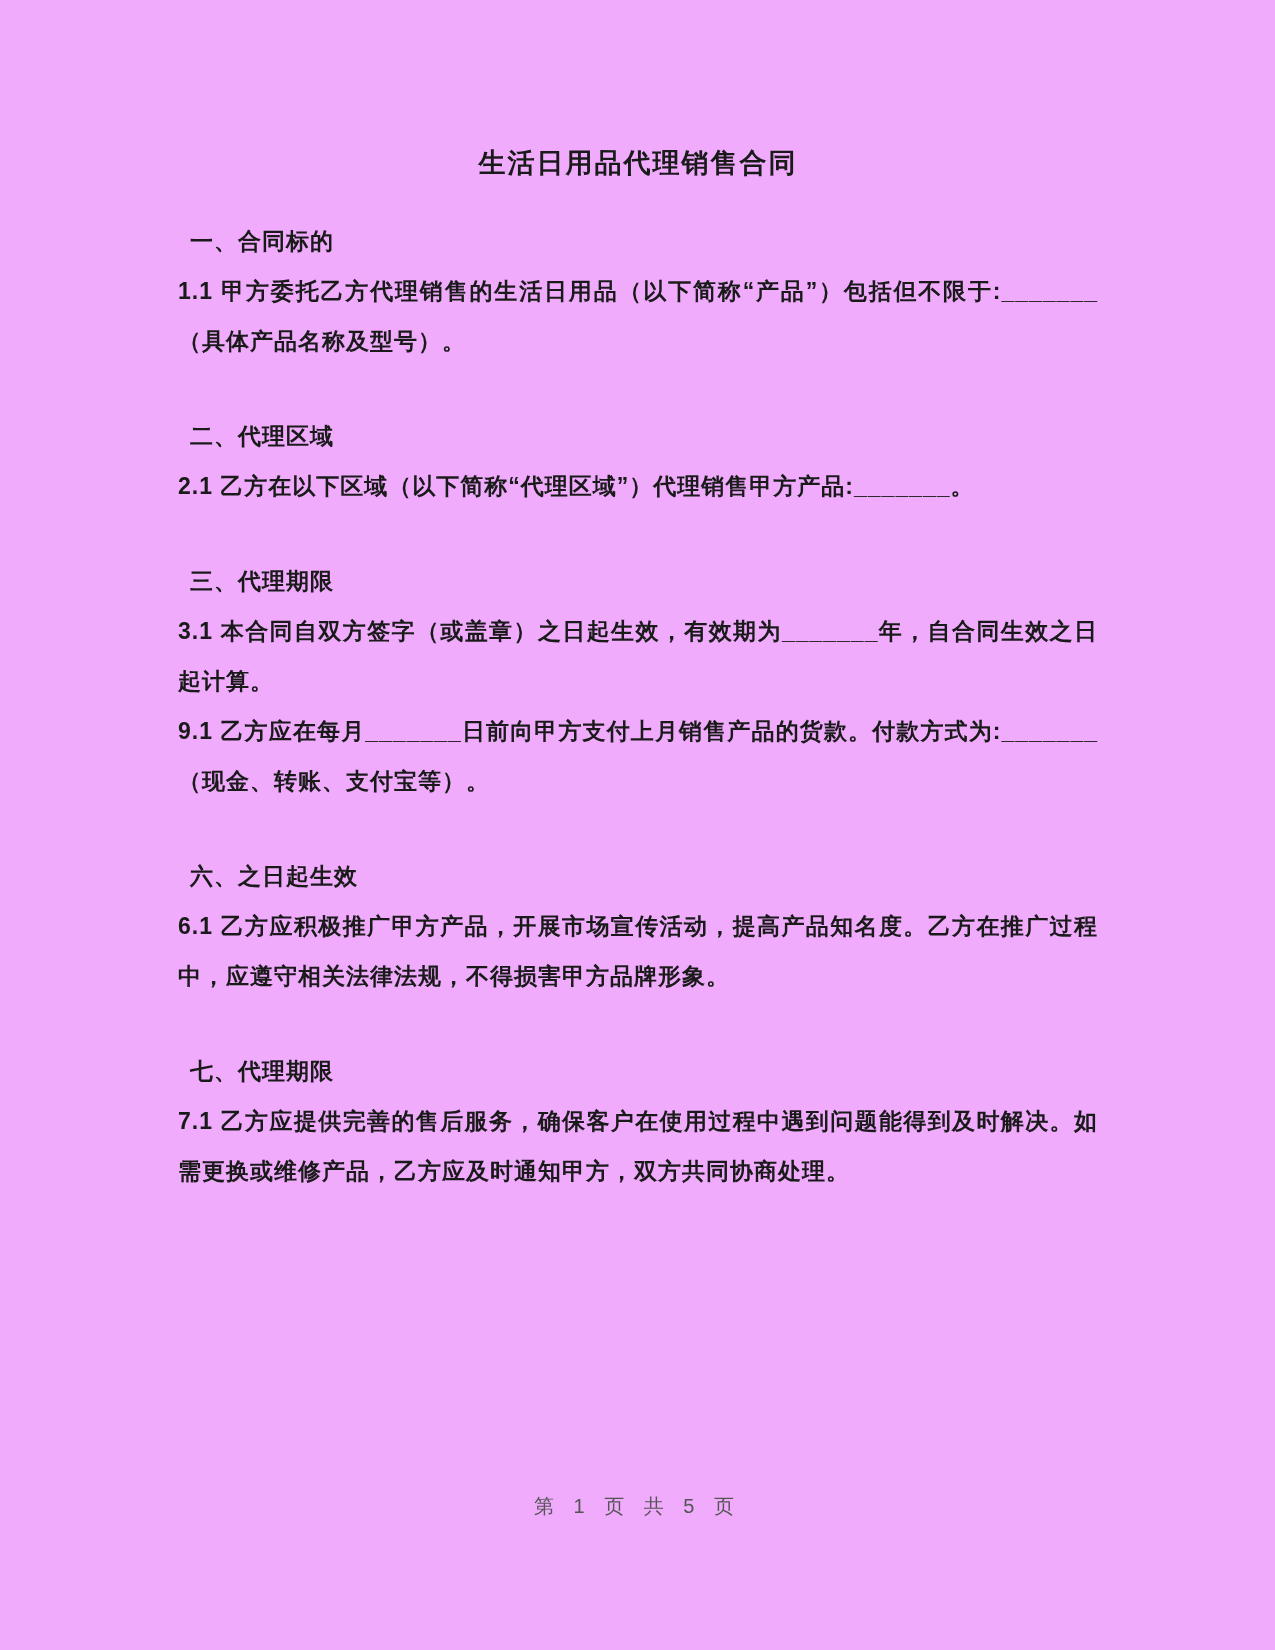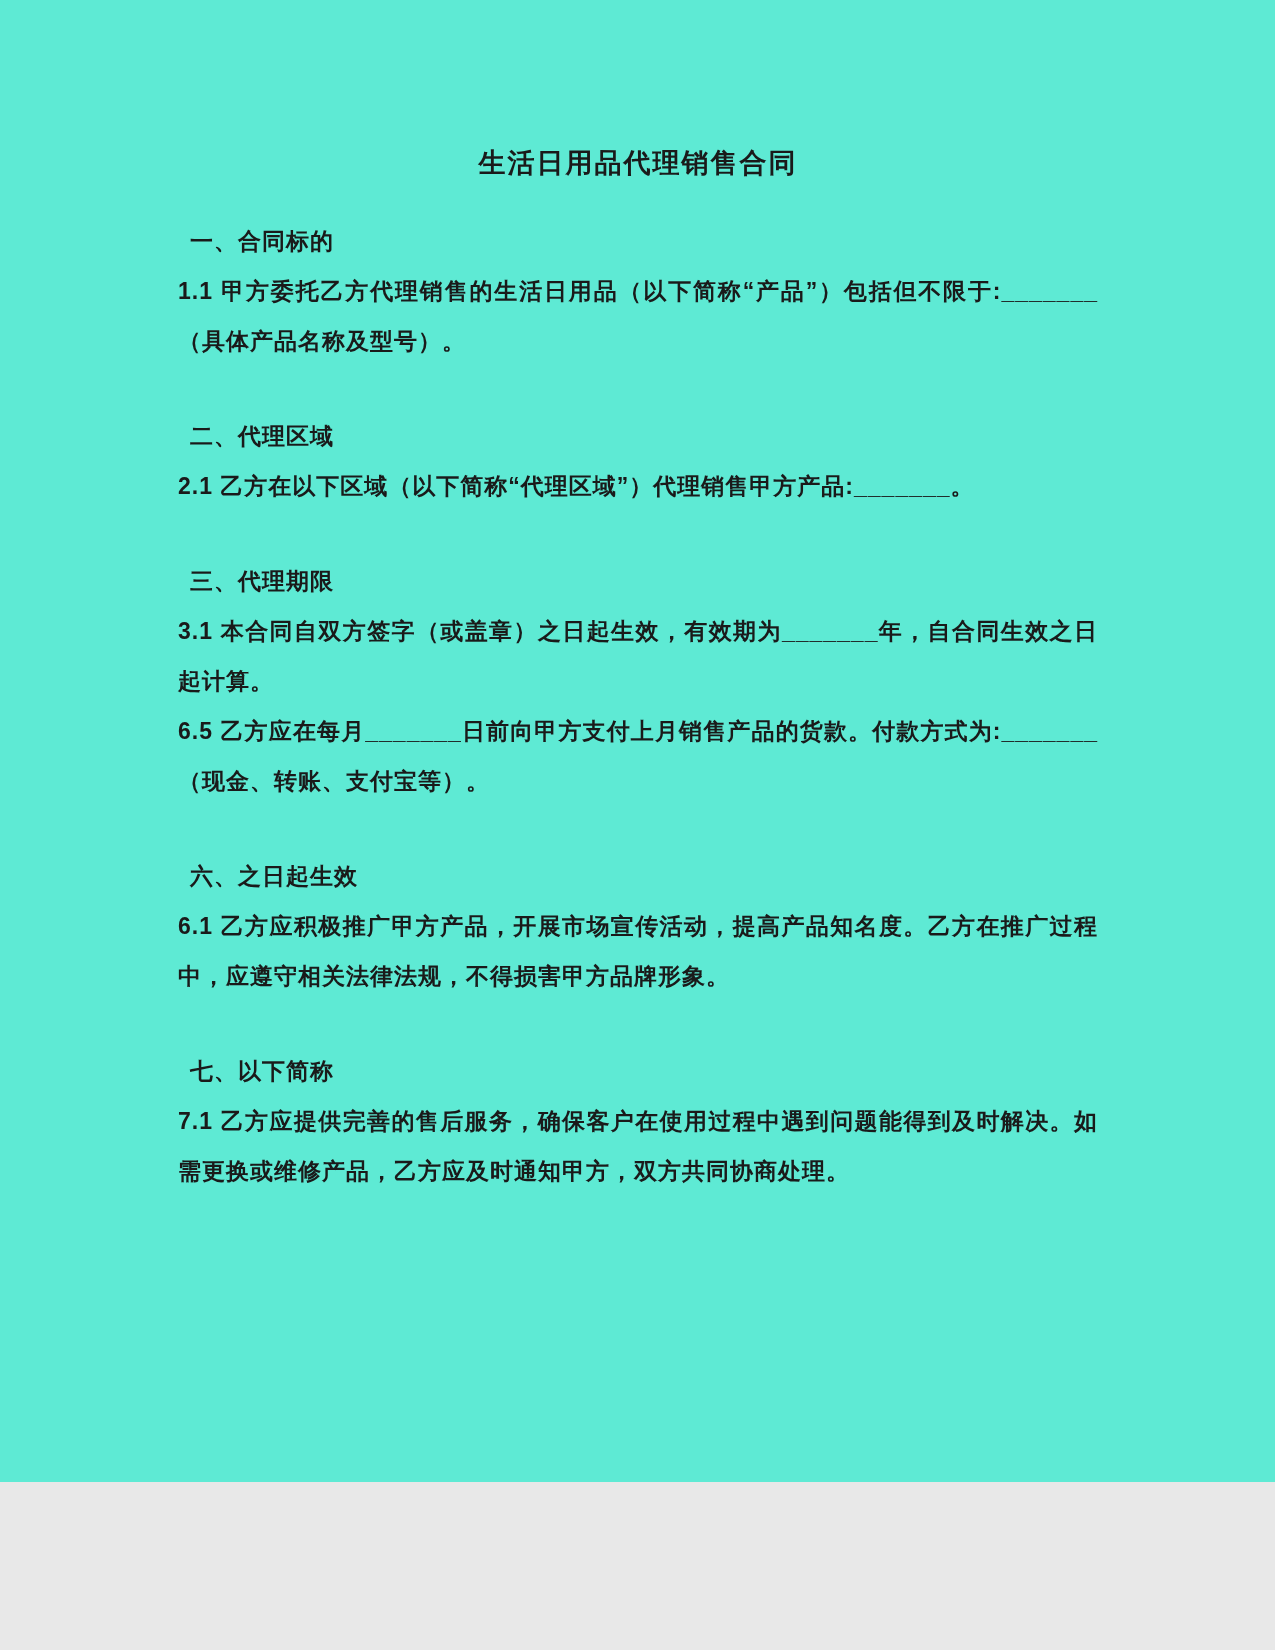--- a/index.html
+++ b/index.html
@@ -3,23 +3,23 @@
 <meta charset="utf-8">
 <title>生活日用品代理销售合同</title>
 <style>
   html, body {
     margin: 0;
     padding: 0;
     background: #e8e8e8;
   }
   .page {
     width: 1275px;
-    height: 1482px;
+    height: 1650px;
     margin: 0 auto;
-    background: #5eead4;
+    background: #f0abfc;
     position: relative;
     box-sizing: border-box;
     padding: 138px 177px 0 178px;
     overflow: hidden;
     font-family: "Liberation Sans", "DejaVu Sans", sans-serif;
     color: #1a1a1a;
   }
   .doc-title {
     font-size: 27px;
     font-weight: bold;
@@ -76,27 +76,28 @@
     <p class="section-body">2.1 乙方在以下区域（以下简称“代理区域”）代理销售甲方产品:_______。</p>
   </div>
 
   <div class="section">
     <h2 class="section-heading">三、代理期限</h2>
     <p class="section-body">3.1 本合同自双方签字（或盖章）之日起生效，有效期为_______年，自合同生效之日起计算。</p>
   </div>
 
 
   <div class="section">
-    <p class="section-body">6.5 乙方应在每月_______日前向甲方支付上月销售产品的货款。付款方式为:_______（现金、转账、支付宝等）。</p>
+    <p class="section-body">9.1 乙方应在每月_______日前向甲方支付上月销售产品的货款。付款方式为:_______（现金、转账、支付宝等）。</p>
   </div>
 
   <div class="section">
     <h2 class="section-heading">六、之日起生效</h2>
     <p class="section-body">6.1 乙方应积极推广甲方产品，开展市场宣传活动，提高产品知名度。乙方在推广过程中，应遵守相关法律法规，不得损害甲方品牌形象。</p>
   </div>
 
   <div class="section">
-    <h2 class="section-heading">七、以下简称</h2>
+    <h2 class="section-heading">七、代理期限</h2>
     <p class="section-body">7.1 乙方应提供完善的售后服务，确保客户在使用过程中遇到问题能得到及时解决。如需更换或维修产品，乙方应及时通知甲方，双方共同协商处理。</p>
   </div>
 
+  <div class="page-footer">第 1 页 共 5 页</div>
 
 </div>
 
 </body></html>

